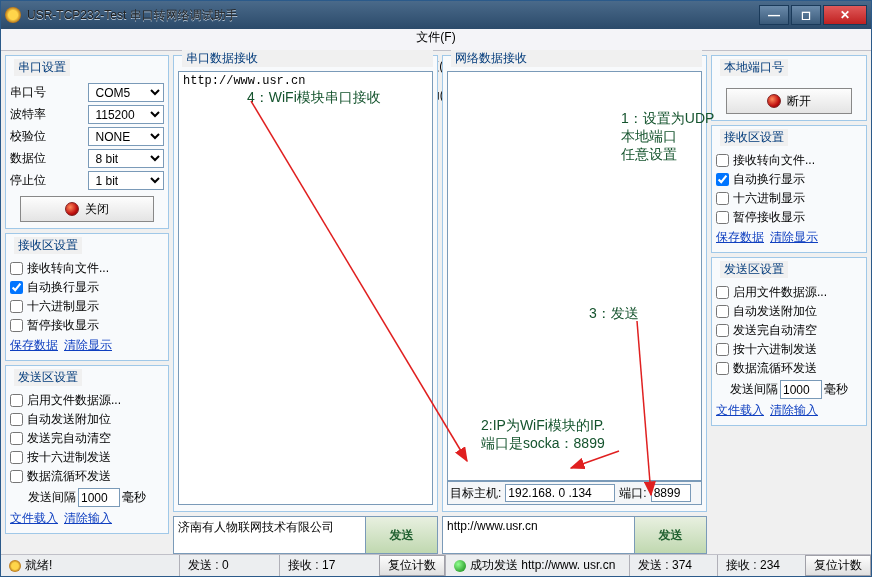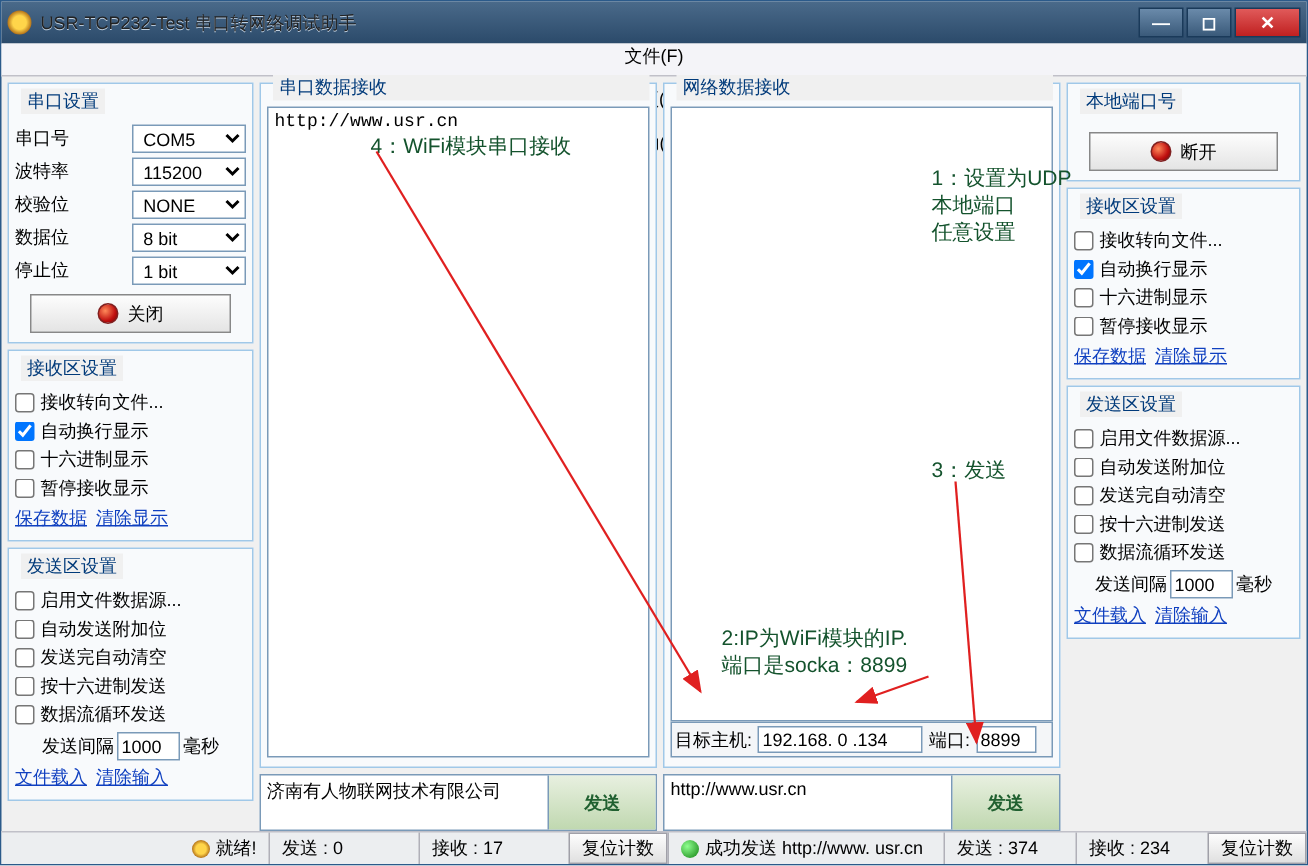--- a/index.html
+++ b/index.html
@@ -31,21 +31,21 @@
 .linkrow { display: flex; gap: 6px; margin-top: 3px; }
 .linkrow a { color: #1040c0; text-decoration: underline; cursor: default; }
 .textbox { flex: 1; border: 1px solid #7a9ab8; background: #fff; padding: 2px 4px; font-size: 12px; font-family: "SimSun","Courier New",monospace; overflow: hidden; min-height: 0; }
 .sendrow { display: flex; height: 38px; border: 1px solid #7a9ab8; background: #fff; }
 .sendrow .txt { flex: 1; padding: 2px 4px; font-size: 12px; }
 .sendrow .sendbtn { width: 72px; background: linear-gradient(#e8f0e0,#c0d8b0); border-left: 1px solid #7a9ab8; display: flex; align-items: center; justify-content: center; font-weight: bold; color: #206030; }
 .hostrow { display: flex; align-items: flex-end; gap: 4px; padding: 2px; border: 1px solid #7a9ab8; background: #f4f6f8; }
 .hostrow input { height: 18px; }
 .statusbar { height: 22px; background: #eceef0; border-top: 1px solid #c0c0c8; display: flex; align-items: center; font-size: 12px; }
 .statseg { border-left: 1px solid #b0b0b8; padding: 0 8px; height: 100%; display: flex; align-items: center; gap: 4px; }
-.statseg:first-child { border-left: none; width: 178px; justify-content: flex-end; }
+.statseg:first-child { border-left: none; width: 178px; }
 .statseg.btnseg { background: linear-gradient(#fdfdfd,#e0e0e0); border: 1px solid #a0a0a8; cursor: default; }
 .netset { border: 2px solid #e02020; padding: 2px 4px 6px 4px; }
 .netset .lbl { font-size: 11px; margin-top: 3px; }
 .netset select, .netset input { width: 118px; }
 .annot { position: absolute; color: #14532d; font-size: 14px; pointer-events: none; white-space: nowrap; }
 svg.arrow { position: absolute; pointer-events: none; }
 .greenball { width: 12px; height: 12px; border-radius: 50%; background: radial-gradient(circle at 35% 35%,#90ff90,#108010); display: inline-block; }
 .smallicon { width: 12px; height: 12px; display: inline-block; background: radial-gradient(circle,#ffd54a 40%,#b5741a 70%); border-radius: 50%; }
 </style>
 </head>
@@ -273,21 +273,21 @@
         <span>发送 : 374</span>
       </div>
     <div class="statseg" style="width:88px">
         <span>接收 : 234</span>
       </div>
     <div class="statseg btnseg">复位计数</div>
   </div>
 
   <div class="annot" style="left:620px;top:108px;line-height:18px">1：设置为UDP<br>本地端口<br>任意设置</div>
   <div class="annot" style="left:246px;top:88px">4：WiFi模块串口接收</div>
-  <div class="annot" style="left:620px;top:304px">3：发送</div>
+  <div class="annot" style="left:588px;top:304px">3：发送</div>
   <div class="annot" style="left:480px;top:415px;line-height:18px">2:IP为WiFi模块的IP.<br>端口是socka：8899</div>
 
   <svg class="arrow" style="left:0;top:0" width="872" height="577">
     <defs>
         <marker id="ah" markerWidth="10" markerHeight="8" refX="9" refY="4" orient="auto">
           <path d="M0,0 L10,4 L0,8 Z" fill="#e02020"></path>
         </marker>
       </defs>
     <line x1="250" y1="100" x2="466" y2="460" stroke="#e02020" stroke-width="1.5" marker-end="url(#ah)"></line>
     <line x1="636" y1="320" x2="650" y2="494" stroke="#e02020" stroke-width="1.5" marker-end="url(#ah)"></line>

